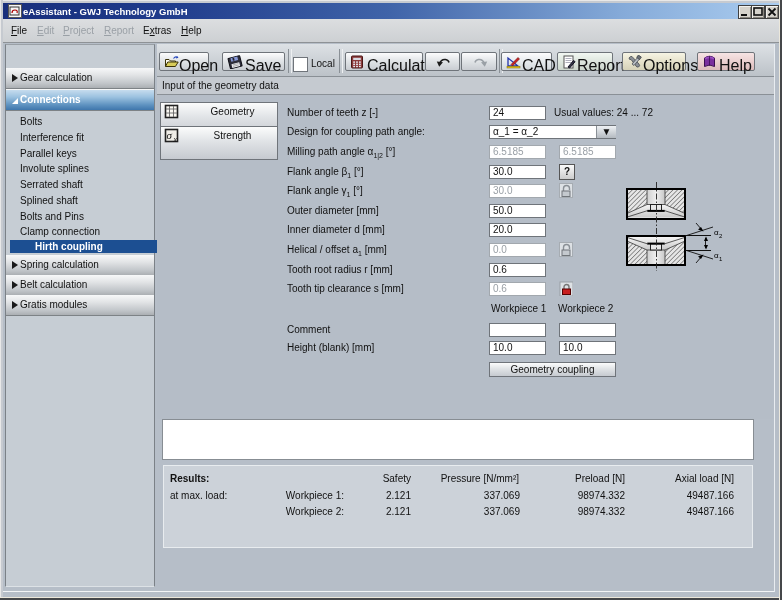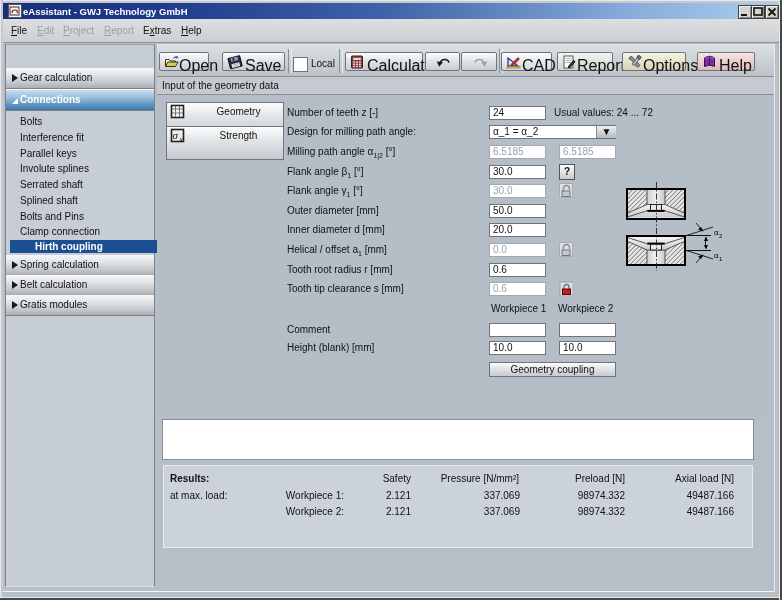--- a/index.html
+++ b/index.html
@@ -34,21 +34,21 @@
 
 #content{left:157px;top:44px;width:618px;height:548px;}
 #toolbar{position:absolute;left:0;top:0;width:618px;height:33px;background:linear-gradient(#dde1e5,#bcc2c8);border-bottom:1px solid #898f95;box-sizing:border-box;}
 .tbtn{position:absolute;top:8px;height:19px;border:1px solid #6f747a;border-radius:2px;background:linear-gradient(#fcfcfd,#e2e5e8 45%,#c9cdd2);box-sizing:border-box;}
 .tbtn .lb{position:absolute;top:4px;font-size:16px;}
 .tsep{position:absolute;top:5px;width:2px;height:24px;border-left:1px solid #8a9096;border-right:1px solid #eef0f2;}
 #hdrstrip{position:absolute;left:0;top:33px;width:618px;height:18px;background:#c5cad0;border-bottom:1px solid #8a9096;box-sizing:border-box;}
 #form{position:absolute;left:0;top:51px;width:618px;height:324px;background:#b5bdc7;}
 .fld{position:absolute;width:57px;height:14px;background:#fff;border:1px solid #6f747a;box-sizing:border-box;font-size:10px;line-height:12px;padding-left:3px;}
 .fld.dis{border-color:#a2a8ae;color:#9aa0a6;}
-.gbtn{position:absolute;left:9px;width:118px;height:34px;border:1px solid #6f747a;background:linear-gradient(#fbfcfc,#e0e3e6 45%,#c6cad0);box-sizing:border-box;text-align:center;line-height:17px;padding-left:27px;}
+.gbtn{position:absolute;left:3px;width:118px;height:34px;border:1px solid #6f747a;background:linear-gradient(#fbfcfc,#e0e3e6 45%,#c6cad0);box-sizing:border-box;text-align:center;line-height:17px;padding-left:27px;}
 
 #white{left:162px;top:419px;width:592px;height:41px;background:#fff;border:1px solid #878d93;box-sizing:border-box;}
 #results{left:163px;top:465px;width:590px;height:83px;background:#ccd2d9;border:1px solid #e8ecef;box-sizing:border-box;}
 .r{text-align:right;}
 #botline{left:3px;top:591px;width:771px;height:1px;background:#f2f4f6;}
 .ticon{position:absolute;left:4px;top:2px;}
 </style>
 </head>
 <body>
 
@@ -228,21 +228,21 @@
             <line x1="2" y1="9" x2="13" y2="9"></line>
           </g>
         </svg>Geometry</div>
     <div class="gbtn" style="top:31px;"><svg class="abs" style="left:3px;top:1px;" width="15" height="15" viewBox="0 0 15 15">
           <rect x="1.5" y="1.5" width="12" height="12" fill="#f0eee8" stroke="#222" stroke-width="1.6"></rect>
           <text x="2.5" y="11" font-size="11" font-family="Liberation Serif" font-style="italic" fill="#111">σ</text>
           <text x="9.5" y="13.5" font-size="7.5" font-family="Liberation Serif" font-style="italic" fill="#111">x</text>
         </svg>Strength</div>
 
     <div class="t" style="left:130px;top:12px;">Number of teeth z [-]</div>
-    <div class="t" style="left:130px;top:31px;">Design for milling path angle:</div>
+    <div class="t" style="left:130px;top:31px;">Design for coupling path angle:</div>
     <div class="t" style="left:130px;top:51px;">Milling path angle α<sub>1|2</sub> [°]</div>
     <div class="t" style="left:130px;top:71px;">Flank angle β<sub>1</sub> [°]</div>
     <div class="t" style="left:130px;top:90px;">Flank angle γ<sub>1</sub> [°]</div>
     <div class="t" style="left:130px;top:110px;">Outer diameter [mm]</div>
     <div class="t" style="left:130px;top:129px;">Inner diameter d [mm]</div>
     <div class="t" style="left:130px;top:149px;">Helical / offset a<sub>1</sub> [mm]</div>
     <div class="t" style="left:130px;top:169px;">Tooth root radius r [mm]</div>
     <div class="t" style="left:130px;top:188px;">Tooth tip clearance s [mm]</div>
 
     <div class="fld" style="left:332px;top:11px;">24</div>

